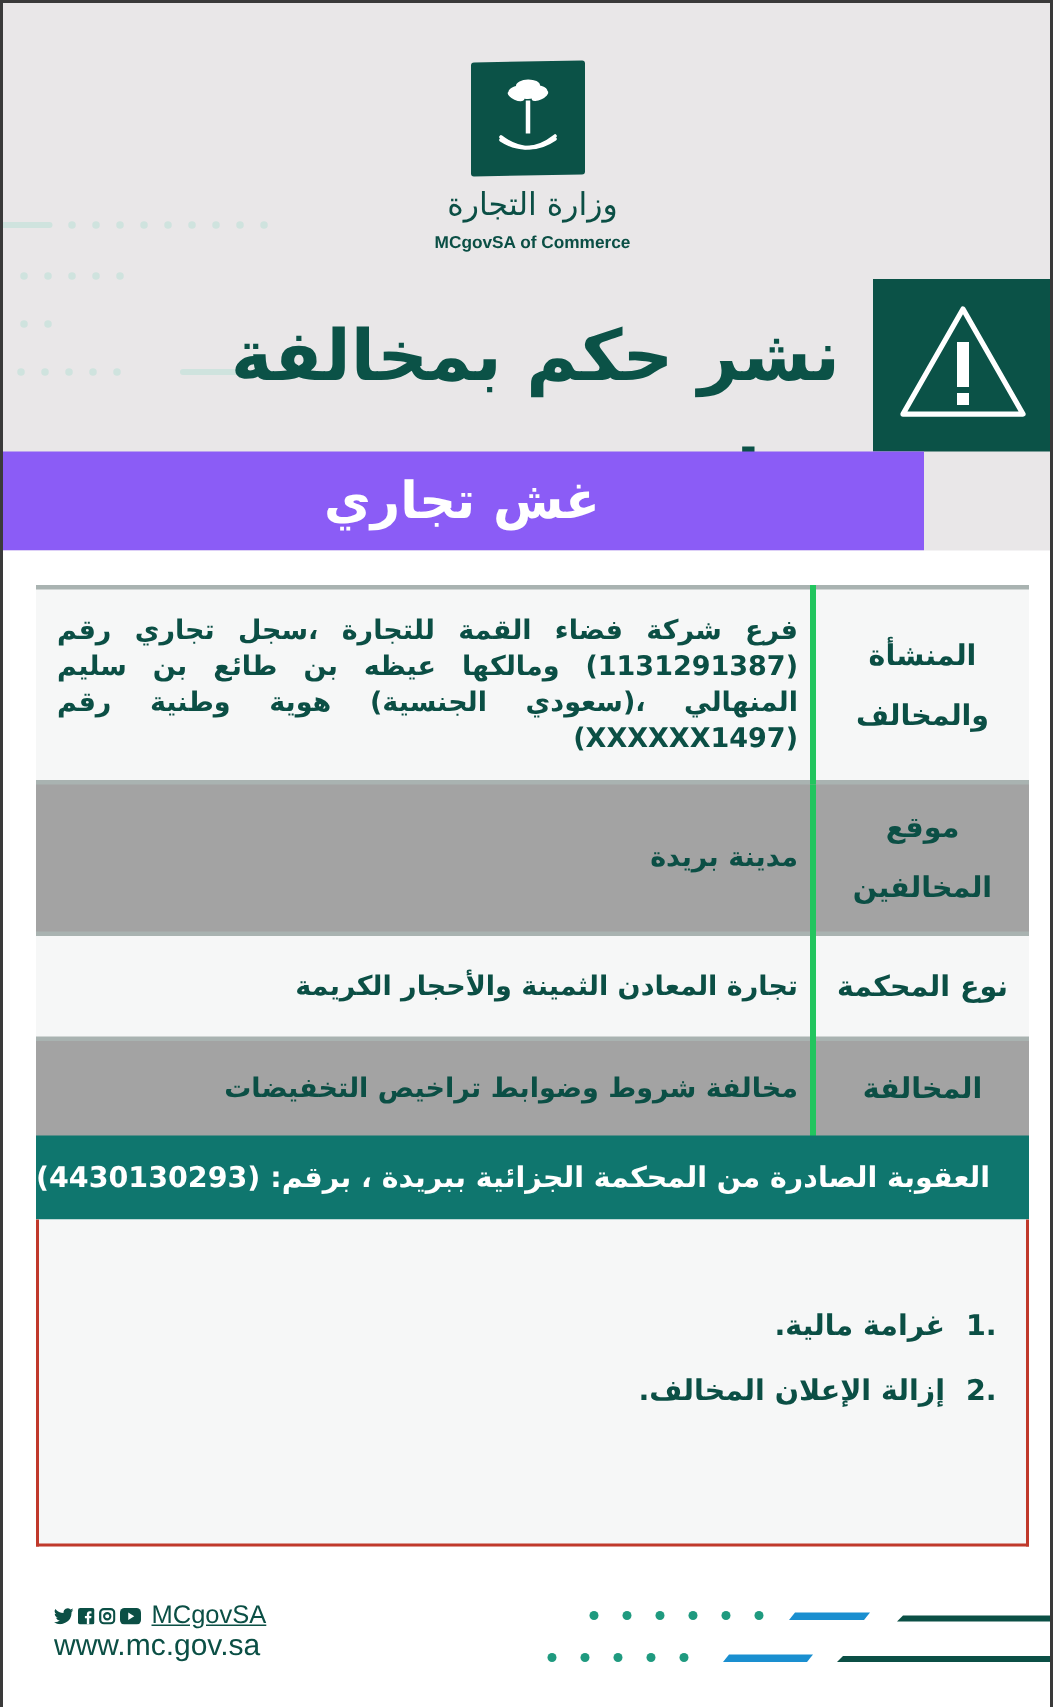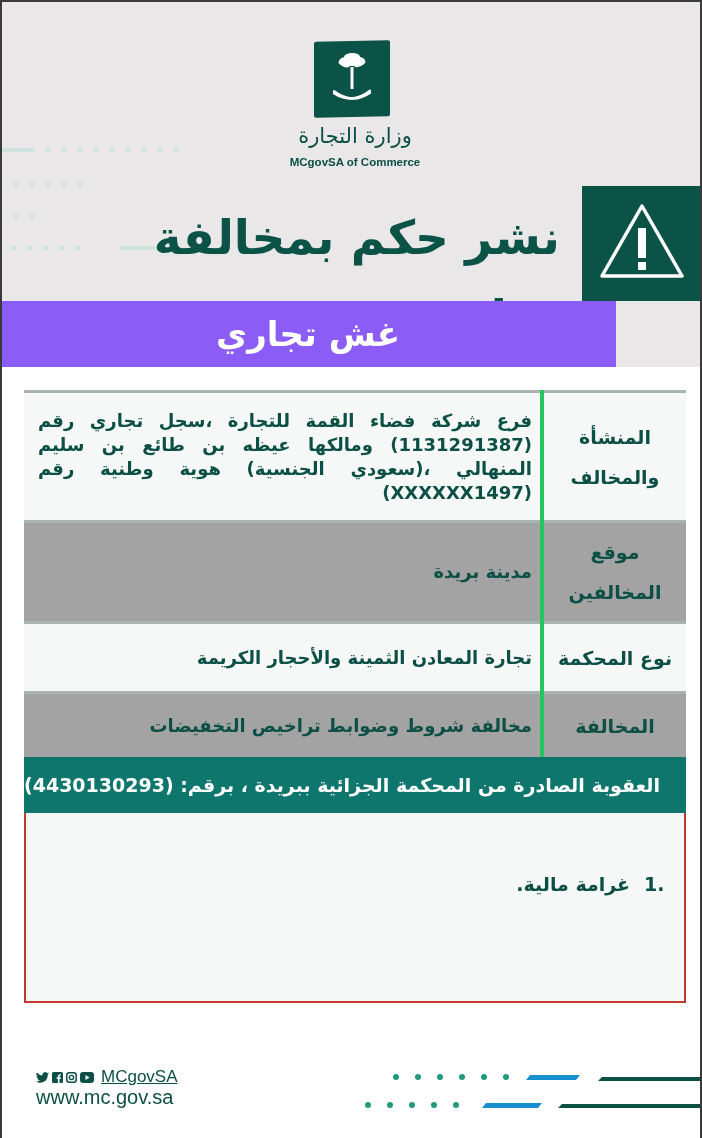--- a/index.html
+++ b/index.html
@@ -31,21 +31,21 @@
   table.info tr.even td { background: #a3a3a3; }
   table.info td.label { width: 144px; text-align: center; font-size: 19px; font-weight: bold; border-left: 4px solid #22c55e; line-height: 40px; }
   table.info td.value { text-align: right; font-size: 18px; font-weight: bold; padding: 4px 8px 4px 14px; line-height: 24px; }
   .r1 td { height: 130px; }
   .r2 td { height: 101px; }
   .r3 td { height: 70px; }
   .r4 td { height: 66px; }
   .cell-justify { text-align: justify !important; text-align-last: right; }
 
   .penalty-head { position: absolute; left: 24px; top: 757px; width: 662px; height: 56px; background: #0f766e; color: #fff; font-size: 19px; font-weight: bold; line-height: 56px; padding-right: 18px; text-align: left; }
-  .penalty-box { position: absolute; left: 24px; top: 813px; width: 662px; height: 190px; background: #f6f7f7; border: 2px solid #c0392b; border-top: 0; }
+  .penalty-box { position: absolute; left: 24px; top: 813px; width: 662px; height: 218px; background: #f6f7f7; border: 2px solid #c0392b; border-top: 0; }
   .penalty-list { position: absolute; right: 12px; top: 50px; list-style: none; }
   .penalty-list li { font-size: 19px; font-weight: bold; color: #0b4f45; line-height: 43px; text-align: right; }
   .penalty-list .num { display: inline-block; width: 28px; text-align: left; margin-left: 14px; direction: ltr; }
 
   
   .footer-social { position: absolute; left: 36px; top: 1067px; direction: ltr; display: flex; align-items: center; gap: 3px; text-decoration: underline; }
   .footer-handle { font-family: "Liberation Sans", sans-serif; font-size: 17px; color: #0b4f45; margin-left: 4px; }
   .footer-url { position: absolute; left: 36px; top: 1086px; direction: ltr; font-family: "Liberation Sans", sans-serif; font-size: 20px; color: #0b4f45; }
   .footer-deco { position: absolute; left: 340px; top: 1065px; width: 362px; height: 50px; }
 </style>
@@ -132,20 +132,21 @@
     <td class="label">المخالفة</td>
     <td class="value">مخالفة شروط وضوابط تراخيص التخفيضات</td>
   </tr>
 </tbody>
   </table>
 
 <div class="penalty-head">العقوبة الصادرة من المحكمة الجزائية ببريدة ، برقم: (4430130293)</div>
 <div class="penalty-box">
   <ul class="penalty-list">
     <li><span class="num">1.</span><span>غرامة مالية.</span></li>
+    <li><span class="num">2.</span><span>إزالة الإعلان المخالف.</span></li>
   </ul>
 </div>
 
 <div class="footer-social">
   <svg width="13" height="11" viewBox="0 0 13 11">
       <path d="M13 1.3c-.5.2-1 .4-1.5.4.6-.3 1-.8 1.2-1.4-.5.3-1.1.5-1.7.7A2.7 2.7 0 0 0 6.4 3.4 7.6 7.6 0 0 1 .9.6a2.7 2.7 0 0 0 .8 3.6c-.4 0-.9-.1-1.2-.3 0 1.3.9 2.4 2.1 2.6-.4.1-.8.1-1.2 0 .3 1.1 1.3 1.8 2.5 1.9A5.4 5.4 0 0 1 0 9.5 7.6 7.6 0 0 0 11.7 3v-.3c.5-.4 1-.9 1.3-1.4z" fill="#0b4f45"></path>
     </svg>
   <svg width="11" height="11" viewBox="0 0 11 11">
       <rect width="11" height="11" rx="1.5" fill="#0b4f45"></rect>
       <path d="M7.5 11V6.8h1.3l.2-1.5H7.5v-1c0-.4.1-.7.7-.7h.8V2.3c-.3 0-.7-.1-1.2-.1-1.1 0-1.9.7-1.9 2v1.1H4.6v1.5h1.3V11z" fill="#fff"></path>

